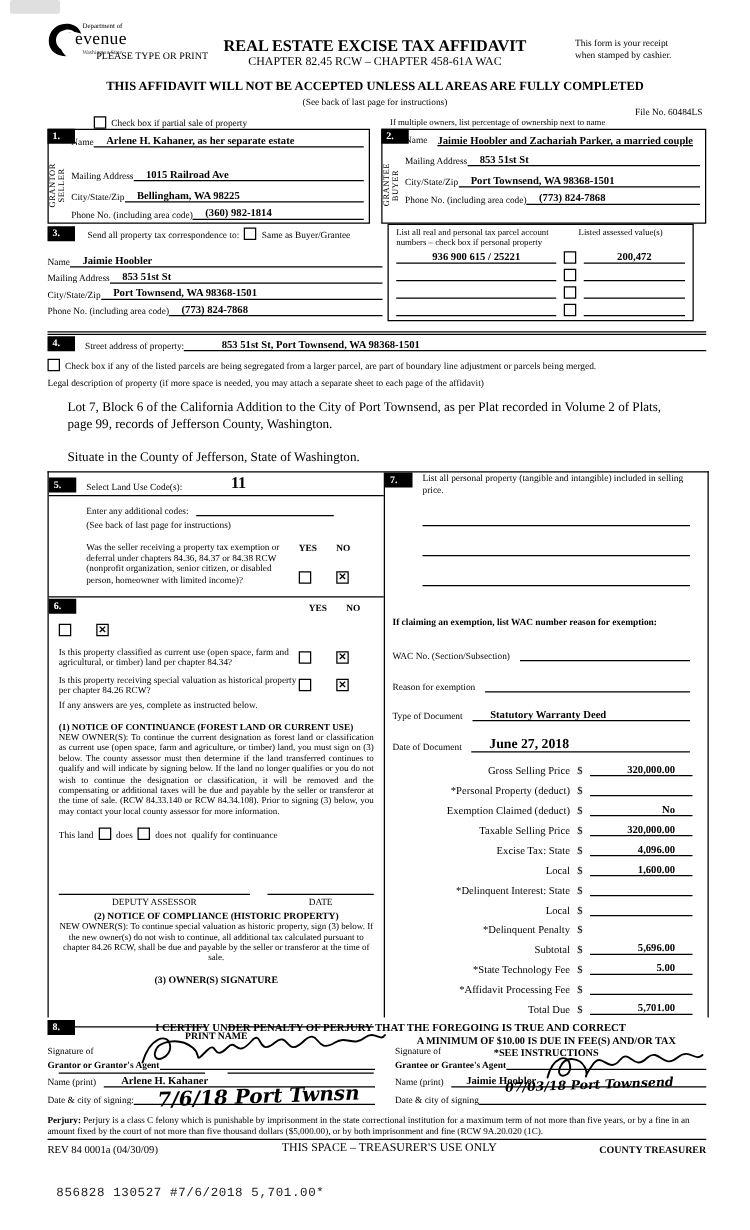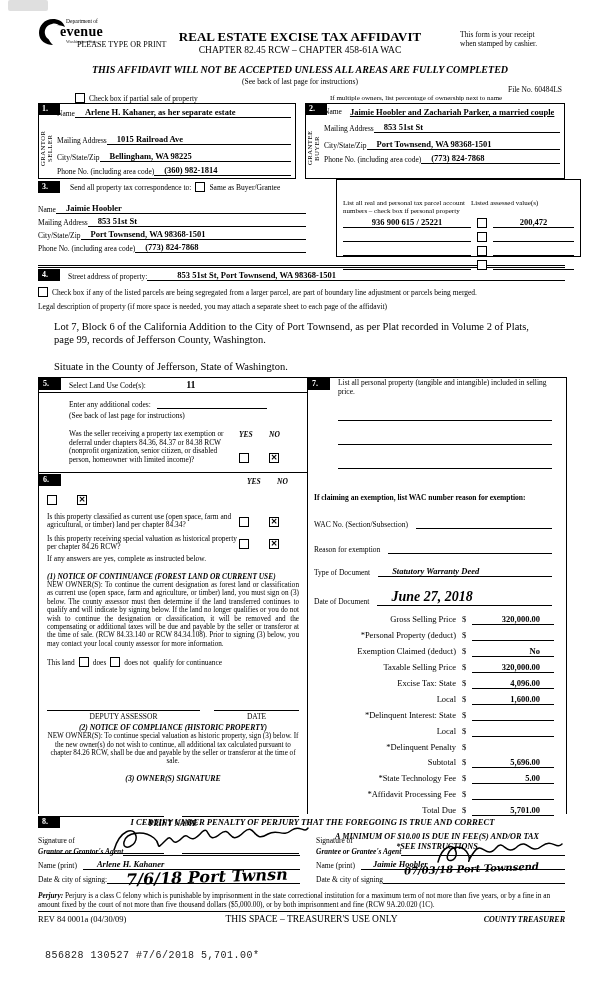--- a/index.html
+++ b/index.html
@@ -2,39 +2,39 @@
 <html><head>
 <meta charset="utf-8">
 <style>
   html,body{margin:0;padding:0;background:#fff;}
   .page{position:relative;width:600px;height:984px;background:#fff;color:#000;
         font-family:"Liberation Serif","DejaVu Serif",serif;overflow:hidden;}
   .abs{position:absolute;}
   .smudge{position:absolute;left:8px;top:0;width:40px;height:11px;background:#c9c9c9;opacity:.6;border-radius:2px;}
   .lbl{font-size:7.5px;}
   .sm{font-size:7px;}
-  .b{font-weight:bold;font-style:italic;}
+  .b{font-weight:bold;}
   .ctr{text-align:center;}
   .tab{display:inline-block;background:#000;color:#fff;font-weight:bold;font-size:8px;
        width:22px;height:12px;line-height:12px;padding-left:4px;box-sizing:border-box;}
   .cb{display:inline-block;width:8px;height:8px;border:1px solid #000;position:relative;
       vertical-align:-1px;background:#fff;flex:none;}
   .cb.checked::before{content:"\2715";position:absolute;left:-1px;top:-1.5px;width:10px;
       text-align:center;font-size:8px;line-height:10px;font-weight:bold;}
   .row{display:flex;align-items:flex-end;}
   .fline{flex:1;border-bottom:1px solid #000;min-height:10px;}
   .boxed{border:1px solid #000;box-sizing:border-box;}
   .vlabel{position:absolute;left:1px;top:16px;bottom:2px;width:13px;display:flex;flex-direction:row;
       justify-content:center;gap:0;}
   .vlabel span{writing-mode:vertical-rl;transform:rotate(180deg);font-size:6.8px;letter-spacing:.4px;
       line-height:6.5px;text-align:center;}
   .frow{display:flex;align-items:flex-end;margin-top:6px;font-size:7.5px;}
   .frow .fl{white-space:nowrap;}
   .frow .uv{flex:1;border-bottom:1px solid #000;font-weight:bold;font-size:8.5px;padding-left:10px;}
-  .mrow{display:flex;align-items:center;margin-top:5px;font-size:8.5px;}
+  .mrow{display:flex;align-items:flex-end;margin-top:5px;font-size:8.5px;}
   .mlabel{width:148px;text-align:right;white-space:nowrap;}
   .dollar{width:16px;text-align:center;}
   .mline{flex:1;border-bottom:1px solid #000;text-align:right;font-weight:bold;font-size:8.5px;
          padding-right:14px;min-height:10px;}
   .q{display:flex;align-items:flex-end;margin-top:4px;}
   .qtext{flex:1;font-size:7.4px;line-height:8.6px;}
   .qcol{width:30px;flex:none;}
   .para{font-size:7.2px;line-height:8.4px;text-align:justify;}
   .hw{font-family:"DejaVu Serif",serif;font-style:italic;font-weight:bold;}
   svg.sig path{fill:none;stroke:#000;stroke-width:1.5;stroke-linecap:round;}
@@ -47,21 +47,21 @@
 
   <div class="smudge"></div>
 
   <div class="abs" style="left:38px;top:16px;">
     <div style="position:relative;width:110px;height:34px;">
       <svg class="abs" style="left:0;top:2px;" width="30" height="28" viewBox="0 0 30 28">
         <path d="M15 1 C6 1 1 8 1 15 C1 23 8 27 15 27 C10 22 9 18 11 13 C13 8 20 6 27 9 C25 3 20 1 15 1 Z" fill="#000"></path>
         <path d="M14 6 C9 7 6 11 7 16 C8 20 11 22 14 22 C12 18 12 14 14 11 C16 8 19 7 22 8 C20 6 17 5 14 6 Z" fill="#fff"></path>
       </svg>
       <div class="abs" style="left:28px;top:2px;font-size:5.5px;">Department of</div>
-      <div class="abs" style="left:22px;top:8px;font-size:14px;font-weight:bold;letter-spacing:.3px;">evenue</div>
+      <div class="abs" style="left:22px;top:8px;font-size:14px;font-weight:normal;letter-spacing:.3px;">evenue</div>
       <div class="abs" style="left:28px;top:23px;font-size:4.5px;color:#333;">Washington State</div>
     </div>
   </div>
   <div class="abs" style="left:46px;top:40px;font-size:8px;padding-left:31px;">PLEASE TYPE OR PRINT</div>
 
   <div class="abs ctr" style="left:140px;top:29px;width:320px;font-size:13px;font-weight:bold;">REAL ESTATE EXCISE TAX AFFIDAVIT</div>
   <div class="abs ctr" style="left:140px;top:45px;width:320px;font-size:9.5px;">CHAPTER 82.45 RCW – CHAPTER 458-61A WAC</div>
 
   <div class="abs" style="left:460px;top:30px;font-size:7.5px;line-height:9px;">
     <div>This form is your receipt</div>
@@ -69,21 +69,21 @@
   </div>
 
   <div class="abs ctr b" style="left:0;top:64px;width:600px;font-size:10px;">THIS AFFIDAVIT WILL NOT BE ACCEPTED UNLESS ALL AREAS ARE FULLY COMPLETED</div>
   <div class="abs ctr" style="left:0;top:77px;width:600px;font-size:7.5px;">(See back of last page for instructions)</div>
   <div class="abs" style="right:38px;top:85px;font-size:7.5px;">File No. 60484LS</div>
 
   <div class="abs row" style="left:75px;top:93px;gap:4px;align-items:center;">
     <span class="cb"></span>
     <span class="lbl">Check box if partial sale of property</span>
   </div>
-  <div class="abs sm" style="left:330px;top:94px;">If multiple owners, list percentage of ownership next to name</div>
+  <div class="abs sm" style="left:312px;top:94px;">If multiple owners, list percentage of ownership next to name</div>
 
   <div class="abs boxed" style="left:38px;top:103px;width:258px;height:76px;">
     <div class="tab abs" style="left:-1px;top:-1px;">1.</div>
     <div class="vlabel">
       <span>GRANTOR</span>
       <span>SELLER</span>
     </div>
     <div style="margin-left:18px;margin-right:4px;">
       <div class="frow" style="margin-top:3px;">
         <span class="fl">Name</span>
@@ -149,24 +149,24 @@
       <div class="frow" style="margin-top:2px;">
         <span class="fl">City/State/Zip</span>
         <span class="uv">Port Townsend, WA 98368-1501</span>
       </div>
       <div class="frow" style="margin-top:2px;">
         <span class="fl">Phone No. (including area code)</span>
         <span class="uv">(773) 824-7868</span>
       </div>
     </div>
 
-    <div class="abs boxed" style="left:298px;top:-2px;width:245px;height:78px;padding:19px 6px;">
+    <div class="abs boxed" style="left:272px;top:-2px;width:245px;height:78px;padding:2px 6px;">
       <div class="row" style="align-items:flex-start;">
         <div class="sm" style="width:128px;line-height:8px;">List all real and personal tax parcel account numbers – check box if personal property</div>
-        <div class="sm" style="flex:1;text-align:left;">Listed assessed value(s)</div>
+        <div class="sm" style="flex:1;text-align:center;">Listed assessed value(s)</div>
       </div>
       <div class="row" style="margin-top:2px;">
         <div style="width:128px;border-bottom:1px solid #000;text-align:center;font-weight:bold;font-size:8.5px;">936 900 615 / 25221</div>
         <span class="cb" style="margin:0 6px;"></span>
         <div style="flex:1;border-bottom:1px solid #000;text-align:center;font-weight:bold;font-size:8.5px;">200,472</div>
       </div>
       <div class="row" style="margin-top:4px;">
         <div style="width:128px;border-bottom:1px solid #000;height:9px;"></div>
         <span class="cb" style="margin:0 6px;"></span>
         <div style="flex:1;border-bottom:1px solid #000;height:9px;"></div>
@@ -201,21 +201,21 @@
 
   <div class="abs" style="left:38px;top:377px;width:527px;height:436px;border-top:1px solid #000;
        border-left:1px solid #000;border-right:1px solid #000;">
     <div class="abs" style="left:268px;top:0;bottom:0;width:0;border-left:1px solid #000;"></div>
 
     <div class="abs" style="left:0;top:0;width:268px;height:436px;">
 
       <div class="row" style="border-bottom:1px solid #000;padding-bottom:2px;">
         <span class="tab">5.</span>
         <span class="lbl" style="margin-left:8px;">Select Land Use Code(s):</span>
-        <span style="width:90px;text-align:center;font-weight:bold;font-size:10px;">11</span>
+        <span style="width:90px;text-align:center;font-weight:bold;font-size:13px;">11</span>
       </div>
       <div style="margin-left:30px;margin-right:8px;">
         <div class="row" style="margin-top:6px;">
           <span class="lbl">Enter any additional codes:</span>
           <span style="flex:1;max-width:110px;border-bottom:1px solid #000;height:9px;margin-left:6px;"></span>
         </div>
         <div class="lbl" style="margin-top:2px;">(See back of last page for instructions)</div>
         <div class="q" style="margin-top:10px;align-items:flex-start;">
           <div class="qtext">Was the seller receiving a property tax exemption or deferral under chapters 84.36, 84.37 or 84.38 RCW (nonprofit organization, senior citizen, or disabled person, homeowner with limited income)?</div>
           <div class="qcol">
@@ -312,21 +312,21 @@
       <div class="row" style="margin:14px 14px 0 6px;">
         <span class="lbl">Reason for exemption</span>
         <span class="fline" style="margin-left:8px;"></span>
       </div>
       <div class="row" style="margin:12px 14px 0 6px;">
         <span class="lbl">Type of Document</span>
         <span class="fline b" style="margin-left:8px;font-size:8.5px;padding-left:14px;">Statutory Warranty Deed</span>
       </div>
       <div class="row" style="margin:12px 14px 0 6px;">
         <span class="lbl">Date of Document</span>
-        <span class="fline b" style="margin-left:8px;font-size:14px;padding-left:14px;">June 27, 2018</span>
+        <span class="fline b" style="margin-left:8px;font-size:11px;padding-left:14px;">June 27, 2018</span>
       </div>
 
       <div style="margin:8px 12px 0 0;">
         <div class="mrow">
             <span class="mlabel">Gross Selling Price</span>
             <span class="dollar">$</span>
             <span class="mline">320,000.00</span>
           </div>
         <div class="mrow">
             <span class="mlabel">*Personal Property (deduct)</span>

